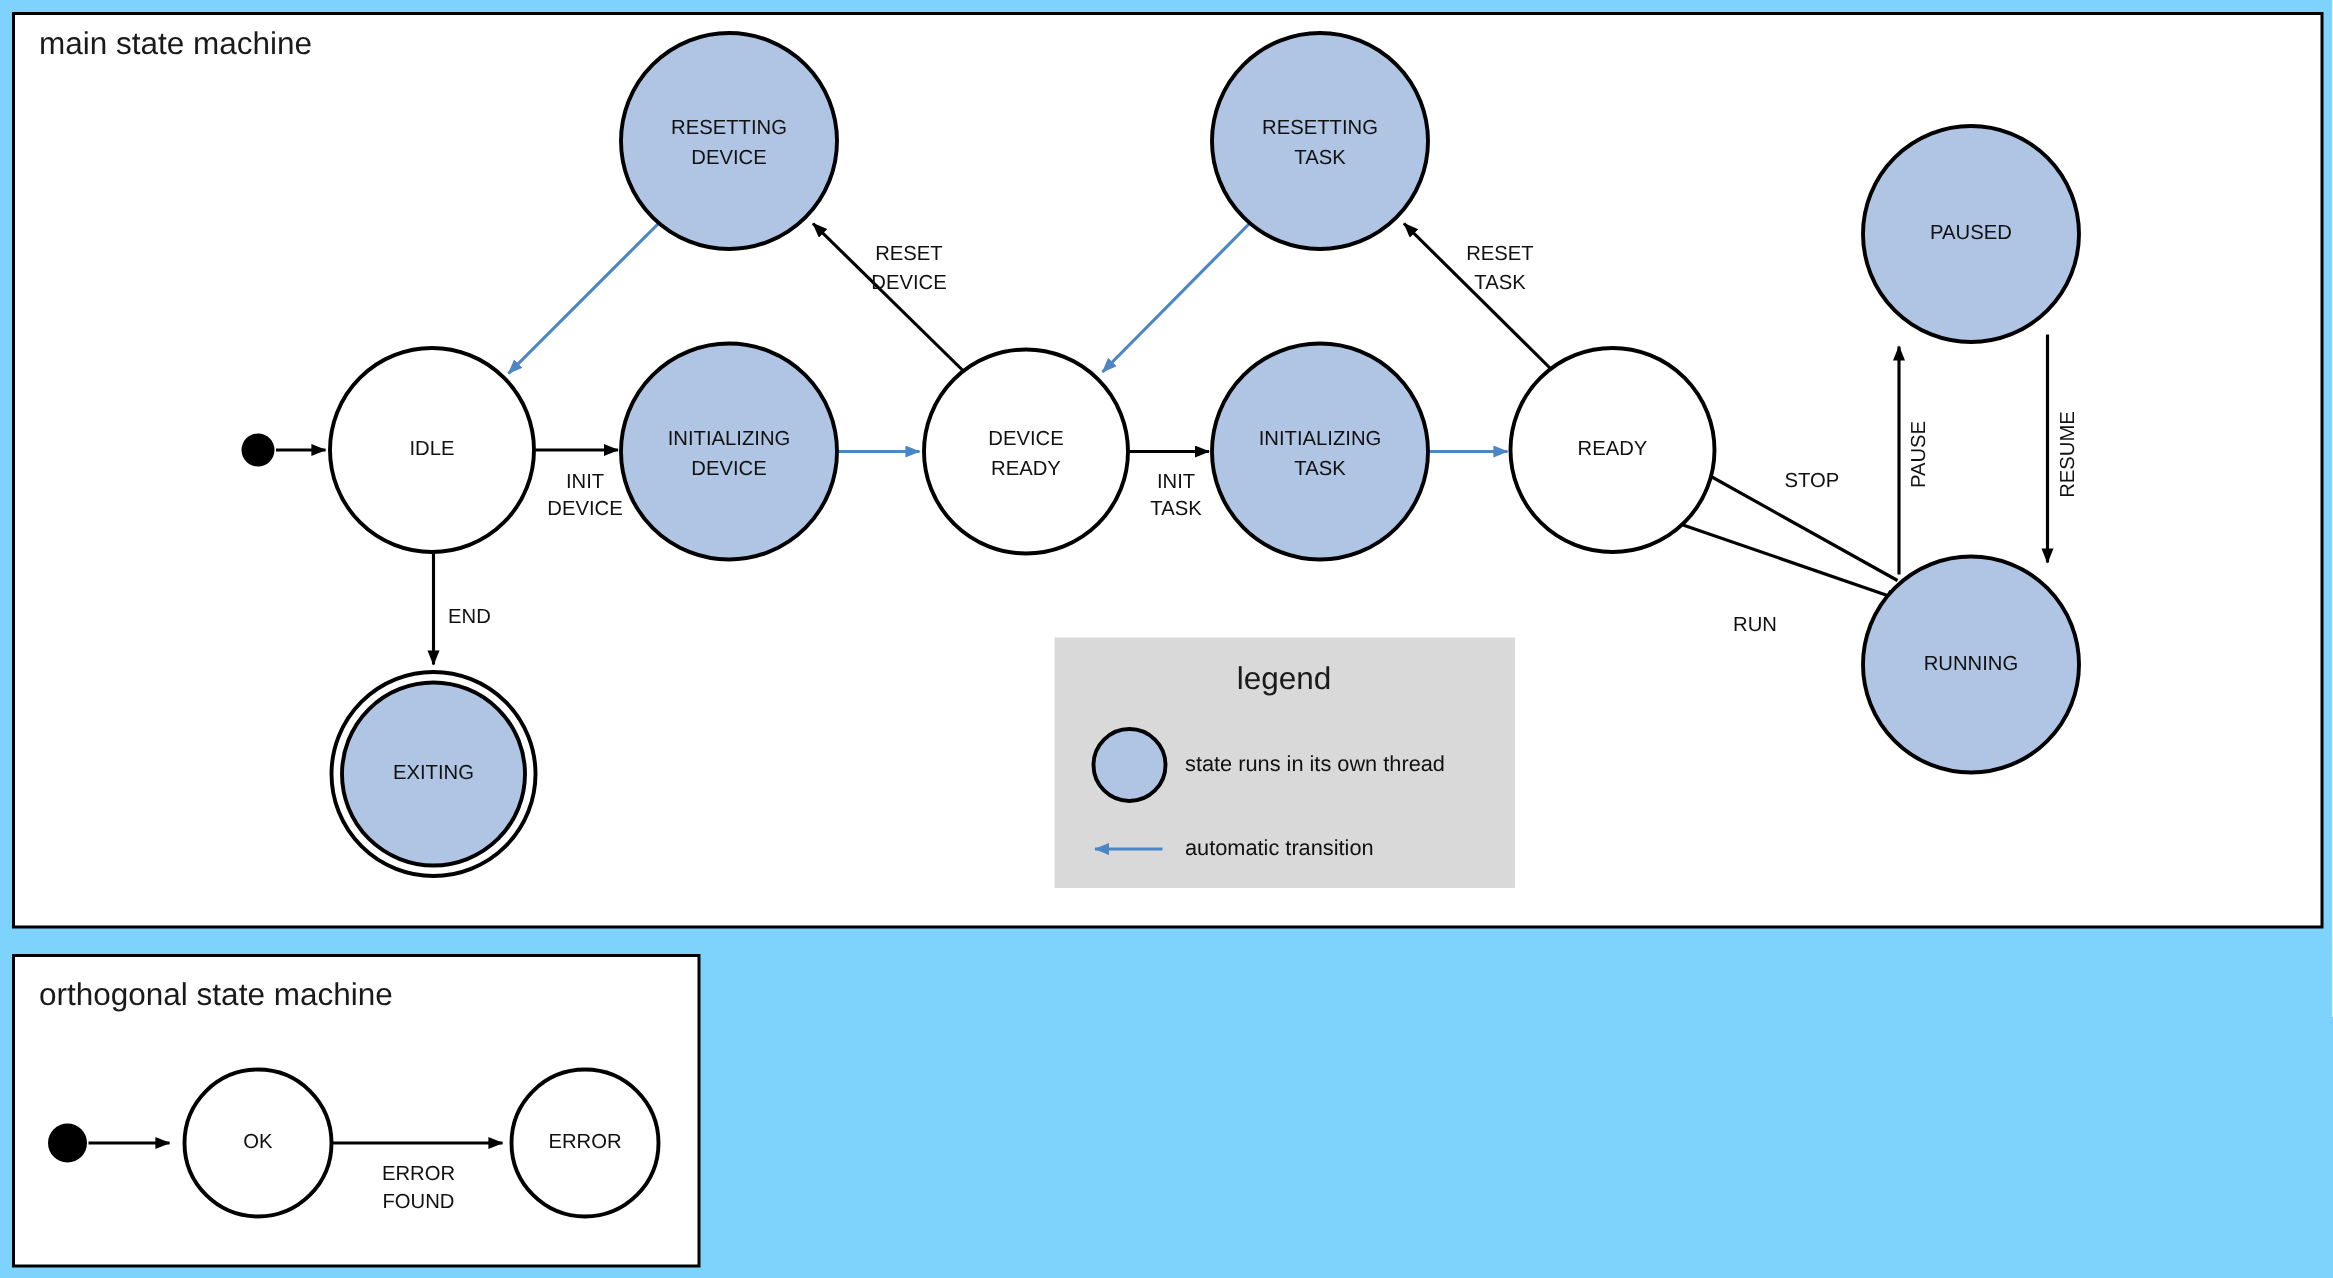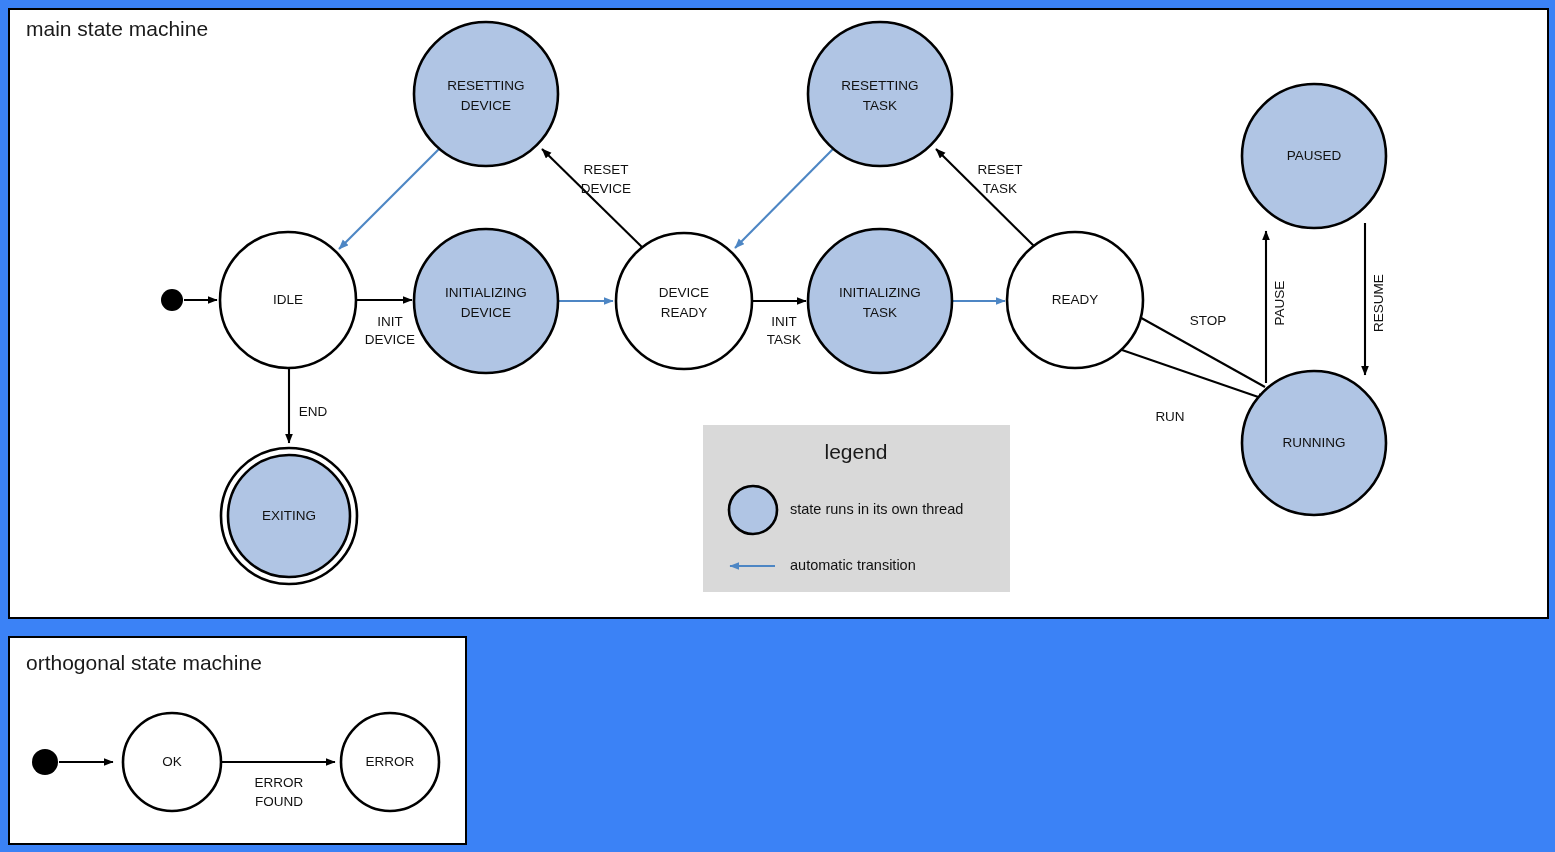--- a/index.html
+++ b/index.html
@@ -6,21 +6,21 @@
     margin: 0;
     padding: 0;
     background: #ffffff;
     font-family: "Liberation Sans", sans-serif;
   }
   #page {
     position: relative;
     width: 1555px;
     height: 852px;
     overflow: hidden;
-    background: #3b82f6;
+    background: #7dd3fc;
   }
   svg.diagram {
     position: absolute;
     left: 0;
     top: 0;
     width: 1555px;
     height: 852px;
   }
   .frame-rect {
     fill: #ffffff;

